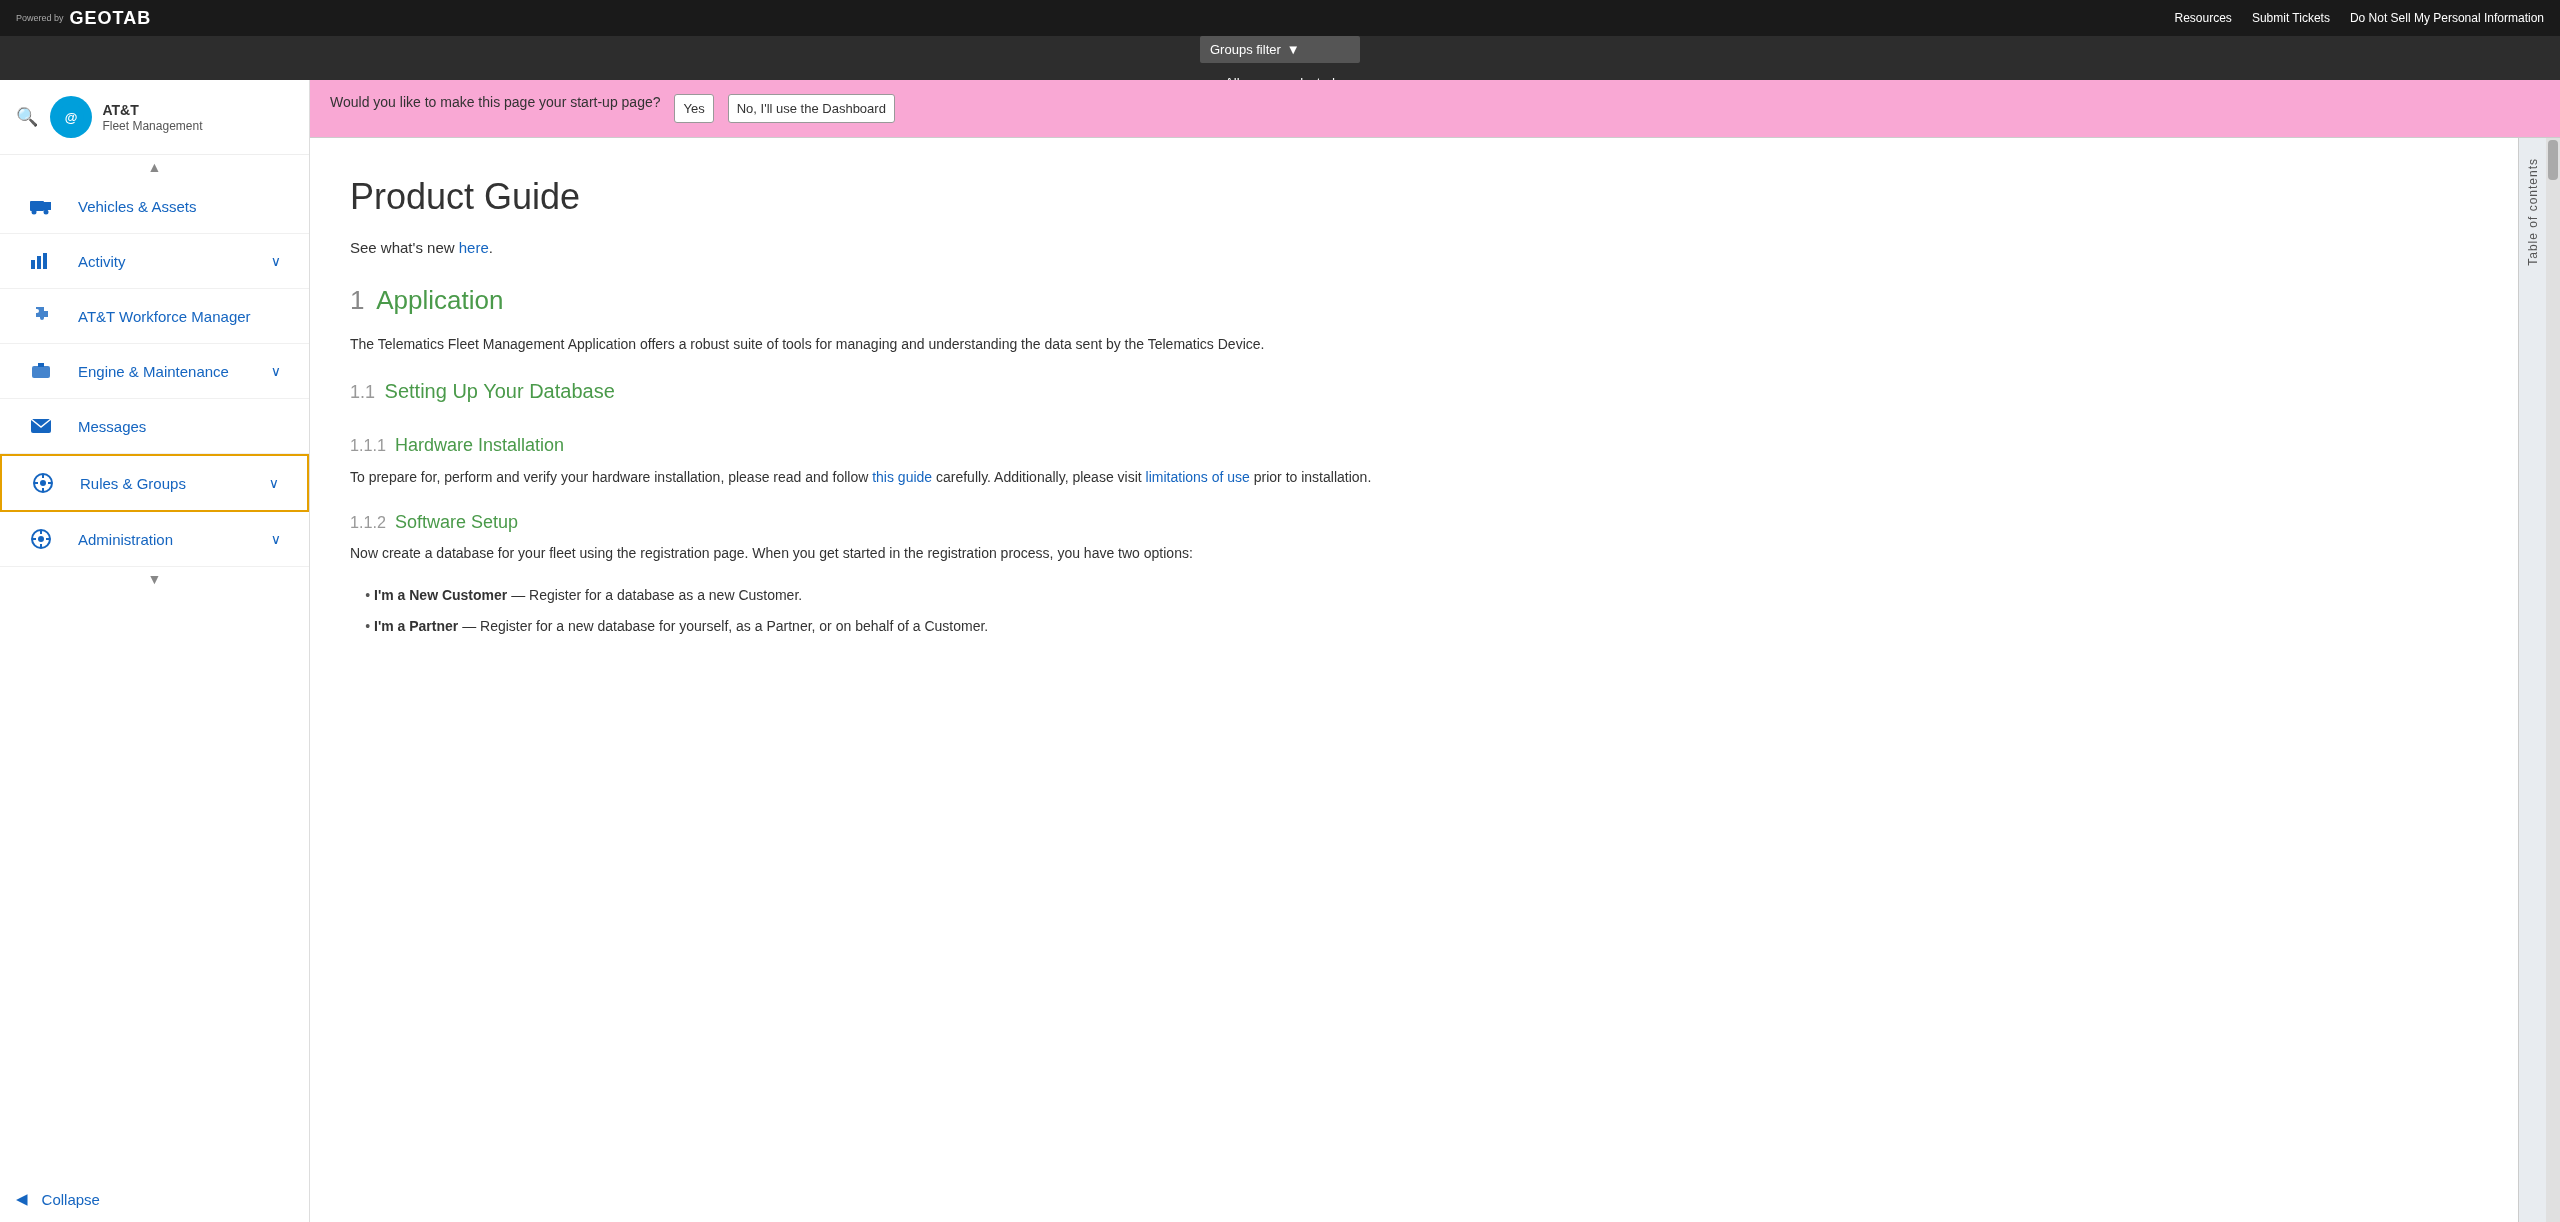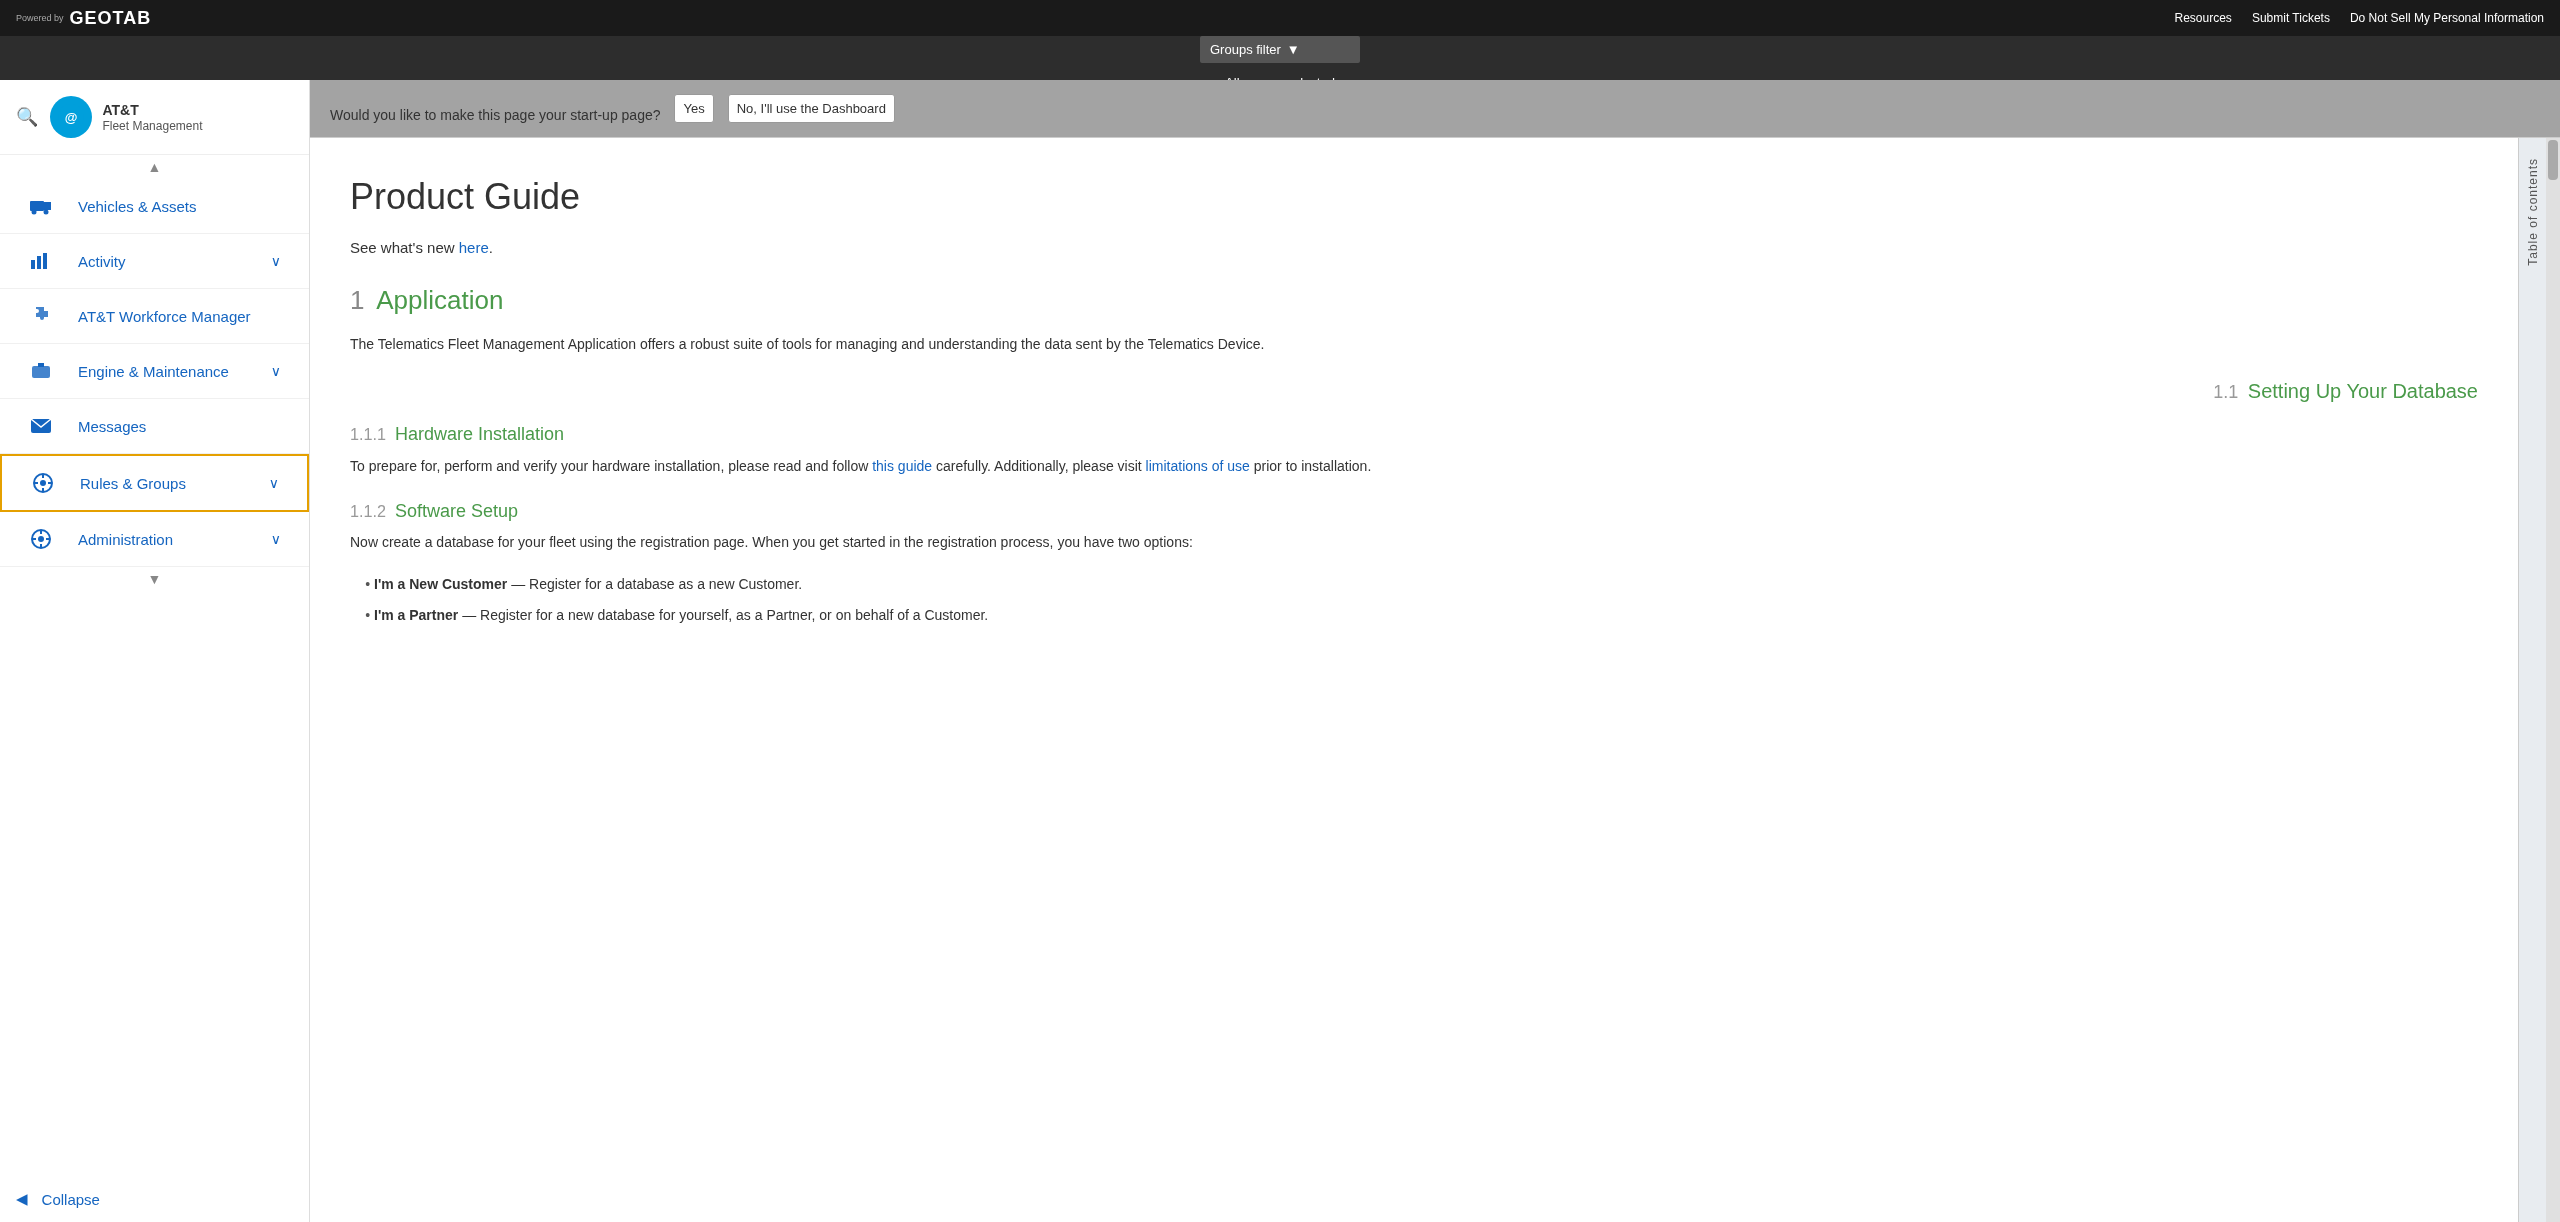--- a/index.html
+++ b/index.html
@@ -192,24 +192,24 @@
     .content-area {
       flex: 1;
       background: white;
       display: flex;
       flex-direction: column;
       overflow: hidden;
     }
 
     
     .startup-banner {
-      background: #a3a3a3;
+      background: #f9a8d4;
       padding: 14px 20px;
       display: flex;
-      align-items: flex-end;
+      align-items: flex-start;
       gap: 14px;
       font-size: 14px;
       color: #333;
       border-bottom: 1px solid #ccc;
     }
     .banner-btn {
       padding: 6px 8px;
       border: 1px solid #999;
       background: white;
       cursor: pointer;
@@ -255,23 +255,22 @@
     .section-body {
       font-size: 14px;
       color: #333;
       margin-bottom: 18px;
       line-height: 1.7;
     }
     .section-heading-2 {
       font-size: 20px;
       font-weight: normal;
       color: #4a9a4a;
-      margin-bottom: 13px;
+      margin-bottom: 24px;
       margin-top: 14px;
-      text-align: right;
     }
     .section-heading-3 {
       font-size: 18px;
       font-weight: normal;
       color: #4a9a4a;
       margin-bottom: 6px;
       margin-top: 10px;
     }
     .section-heading-num { color: #999; margin-right: 4px; font-size: 0.9em; }
     .content-link { color: #1565c0; text-decoration: none; }

